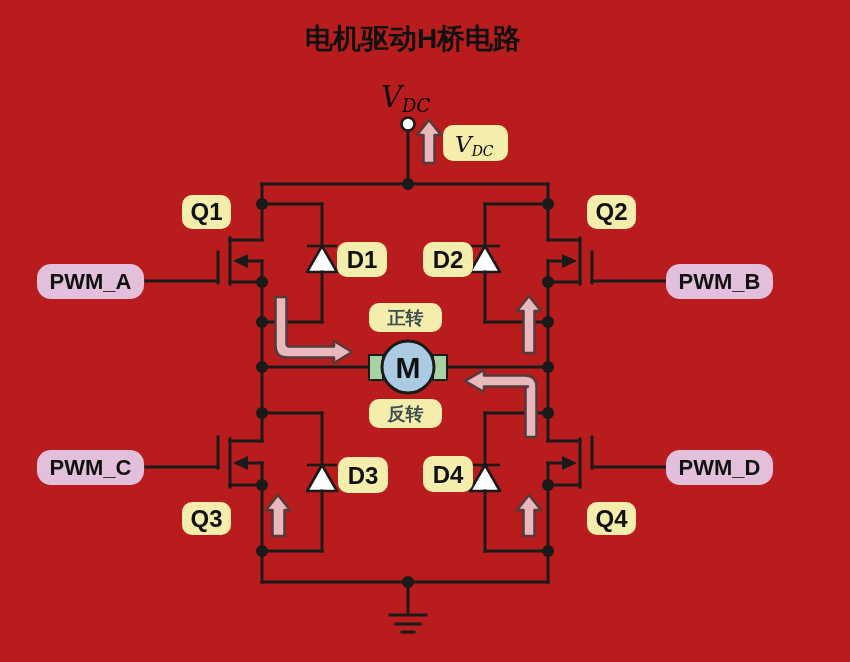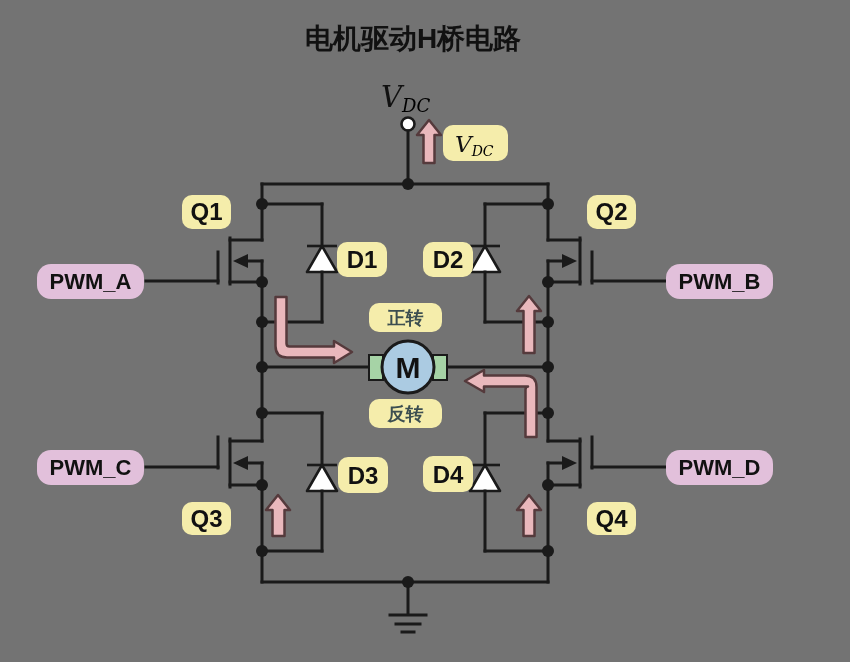--- a/index.html
+++ b/index.html
@@ -1,16 +1,16 @@
 <!DOCTYPE html>
 <html><head>
 <meta charset="utf-8">
 <style>
   html,body{margin:0;padding:0;background:#ffffff;}
-  .stage{position:relative;width:850px;height:662px;background:#737373;overflow:hidden;
+  .stage{position:relative;width:850px;height:662px;background:#b91c1c;overflow:hidden;
          font-family:"Liberation Sans",sans-serif;}
   svg{position:absolute;left:0;top:0;}
   text{user-select:none;}
   .wire{stroke:#1a1a1a;stroke-width:3;fill:none;stroke-linecap:square;}
   .thin{stroke:#1a1a1a;stroke-width:2.6;fill:none;}
   .dot{fill:#1a1a1a;}
   .diode{fill:#ffffff;stroke:#1a1a1a;stroke-width:2.6;stroke-linejoin:round;}
   .mosarrow{fill:#1a1a1a;stroke:none;}
   .badge-y{fill:#f5edab;}
   .badge-p{fill:#e2c0db;}

